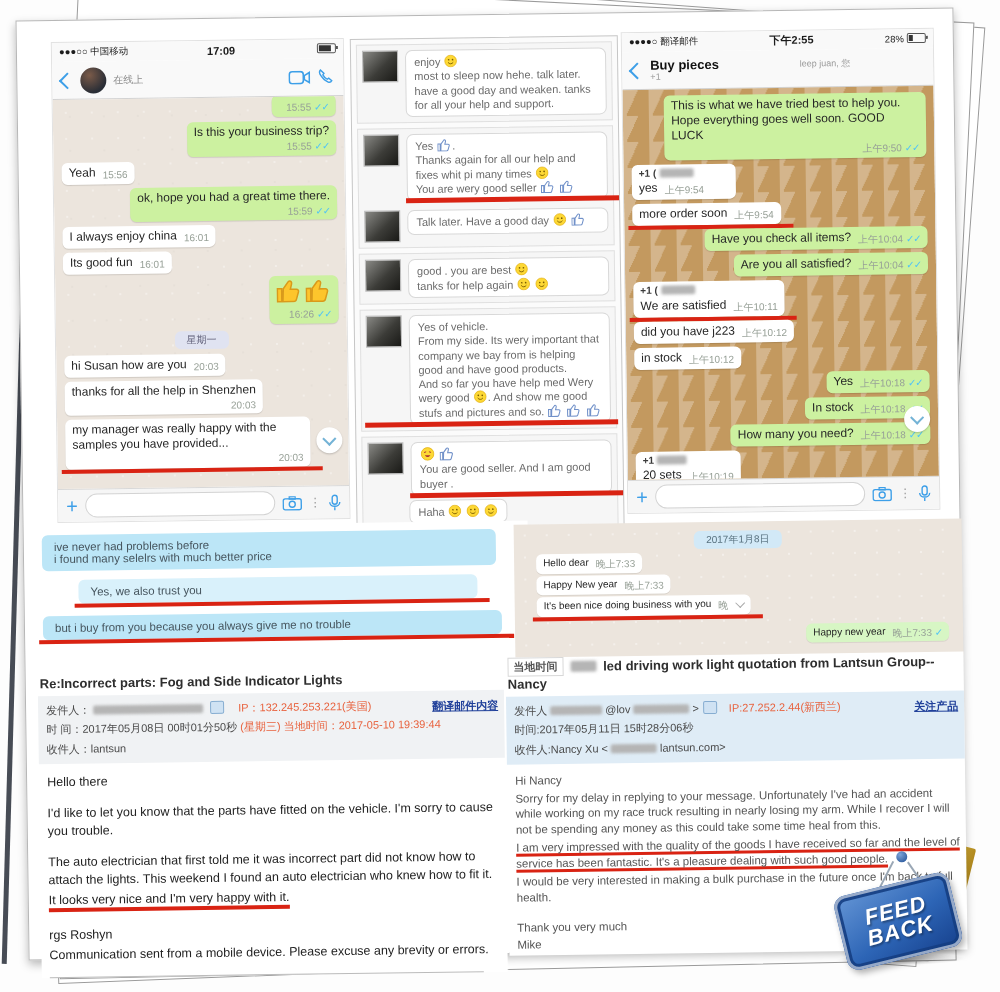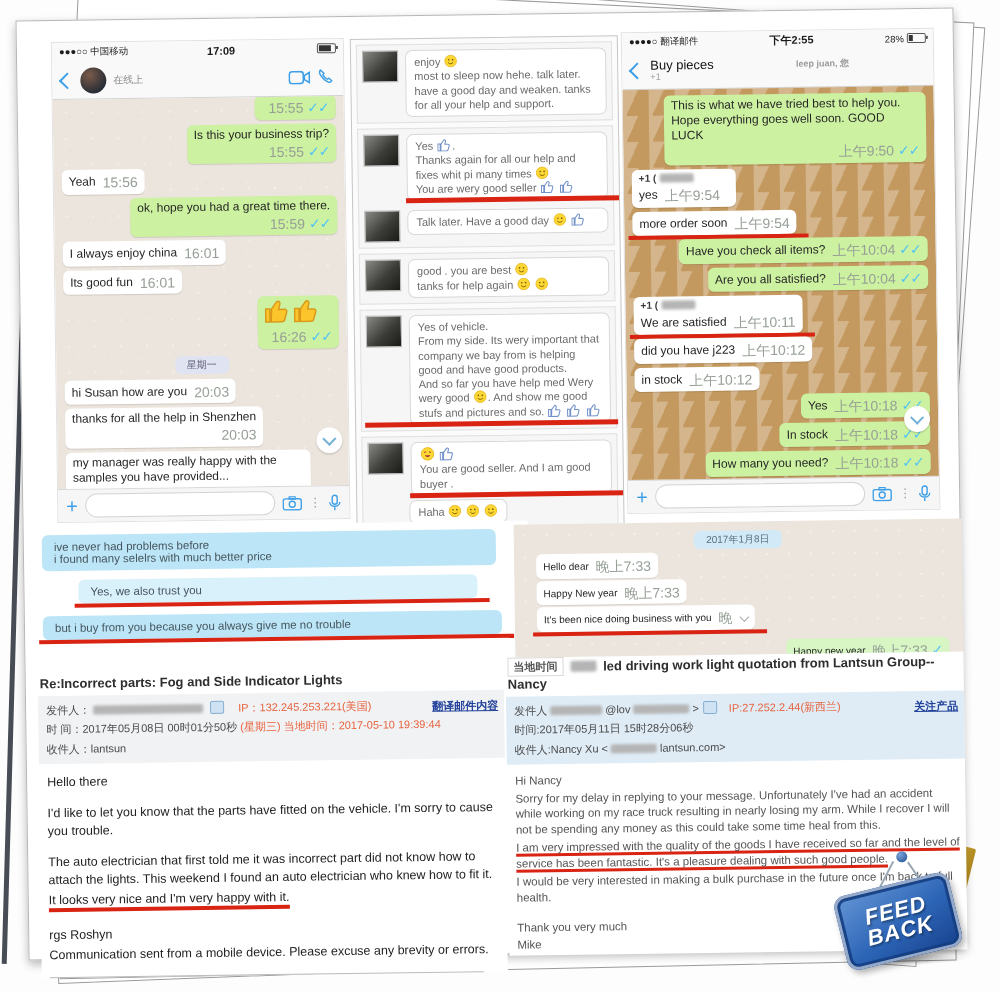--- a/index.html
+++ b/index.html
@@ -17,29 +17,29 @@
   .phone{position:absolute;background:#fff;box-shadow:0 0 0 1px #e2e2e2;display:flex;flex-direction:column;overflow:hidden;}
   .sbar{height:19px;display:flex;align-items:center;justify-content:space-between;padding:0 7px;font-size:9.5px;color:#1c1c1c;background:#f9f9f9;white-space:nowrap;}
   .sbar b{font-size:11px;}
   .batt{display:inline-block;width:17px;height:8px;border:1px solid #555;border-radius:2px;position:relative;vertical-align:-1px;margin-left:3px;}
   .batt i{position:absolute;left:1px;top:1px;bottom:1px;background:#333;display:block;}
   .batt::after{content:"";position:absolute;right:-3px;top:2px;width:2px;height:3px;background:#555;}
   .chead{height:37px;display:flex;align-items:center;gap:7px;padding:0 9px;background:#f9f9f9;border-bottom:1px solid #d2d2d2;}
   .backchev{width:10px;height:10px;border-left:2.5px solid #3d9fe8;border-bottom:2.5px solid #3d9fe8;transform:rotate(45deg);flex:0 0 auto;}
   .avatar{width:26px;height:26px;border-radius:50%;background:radial-gradient(circle at 35% 30%,#7b5b49,#2a2e36 70%);flex:0 0 auto;}
   .hsub{font-size:10px;color:#8b8b8b;}
-  .htitle{font-size:13px;font-weight:normal;color:#111;line-height:1.05;}
+  .htitle{font-size:13px;font-weight:bold;color:#111;line-height:1.05;}
   .hmini{font-size:9px;color:#9a9a9a;}
   .chatbody{flex:1;position:relative;overflow:hidden;display:flex;flex-direction:column;padding:4px 0;background-color:#ece5dd;background-image:radial-gradient(rgba(255,255,255,.35) 1px,transparent 1.5px),radial-gradient(rgba(0,0,0,.025) 1px,transparent 1.5px);background-size:26px 26px,34px 34px;}
   .wood{background-color:#c3995f;background-image:repeating-linear-gradient(115deg,rgba(255,255,255,.28) 0 14px,rgba(255,255,255,0) 14px 52px,rgba(61,39,14,.45) 52px 55px,rgba(255,255,255,.12) 55px 86px,rgba(79,52,20,.4) 86px 89px,rgba(244,228,198,.5) 89px 126px,rgba(61,39,14,.4) 126px 129px);}
   .wrow{display:flex;margin:2px 8px;}
   .wrow.r{justify-content:flex-end;}
   .wbub{position:relative;max-width:82%;background:#fff;border-radius:6px;padding:3px 7px 4px;font-size:12px;color:#262626;box-shadow:0 1px 1px rgba(0,0,0,.12);line-height:1.25;}
   .wrow.r .wbub{background:#ccf1a0;}
-  .wmeta{display:inline-block;font-size:14px;color:#97a097;margin-left:7px;white-space:nowrap;transform:translateY(2px);text-align:right;}
+  .wmeta{display:inline-block;font-size:10px;color:#97a097;margin-left:7px;white-space:nowrap;transform:translateY(2px);text-align:right;}
   .ticks{color:#4fc3f7;letter-spacing:-1px;}
   .sender{font-size:10px;font-weight:bold;color:#3a3a3a;margin-bottom:1px;}
   .dpill{align-self:center;background:#e0e3f1;color:#5f5f78;font-size:10px;padding:2px 12px;border-radius:6px;margin:4px auto 3px;}
   .comp{height:32px;background:#f6f6f6;border-top:1px solid #d8d8d8;display:flex;align-items:center;padding:0 8px;gap:7px;}
   .plus{color:#3d9fe8;font-size:20px;line-height:1;font-weight:300;}
   .pill{flex:1;height:22px;background:#fff;border:1px solid #d3d3d3;border-radius:13px;}
   .vdots{color:#9a9a9a;font-size:12px;letter-spacing:0;}
   .scrollfab{position:absolute;width:26px;height:26px;border-radius:50%;background:#fff;box-shadow:0 1px 2px rgba(0,0,0,.2);display:flex;align-items:center;justify-content:center;}
   .chevd{width:8px;height:8px;border-right:2px solid #74b3d6;border-bottom:2px solid #74b3d6;transform:rotate(45deg) translate(-1px,-1px);}
   .ul-b::after{content:"";position:absolute;left:-4px;right:-12px;bottom:-4px;height:4px;background:#d92313;}
@@ -334,21 +334,21 @@
         <span>●●●●○ 翻译邮件</span>
         <b>下午2:55</b>
         <span><span>28%</span><span class="batt"><i style="width:4px;"></i></span></span>
       </div>
       <div class="chead">
         <span class="backchev"></span>
         <span>
           <div class="htitle">Buy pieces</div>
           <div class="hmini">+1</div>
         </span>
-        <span class="hmini" style="margin:10px auto 18px;font-weight:bold;">leep juan, 您</span>
+        <span class="hmini" style="margin:10px auto 18px;">leep juan, 您</span>
       </div>
       <div class="chatbody wood">
         <div class="wrow r">
             <div class="wbub" style="max-width:84%;"><span>This is what we have tried best to help you. Hope everything goes well soon. GOOD LUCK</span><br><span class="wmeta" style="float:right"><span>上午9:50</span> <span class="ticks">✓✓</span></span></div>
           </div>
         <div class="wrow">
             <div class="wbub" style="min-width:90px;"><div class="sender"><span>+1 (</span><span class="blur" style="width:34px;"></span></div><span>yes</span><span class="wmeta">上午9:54</span></div>
           </div>
         <div class="wrow">
             <div class="wbub ul-b"><span>more order soon</span><span class="wmeta">上午9:54</span></div>

